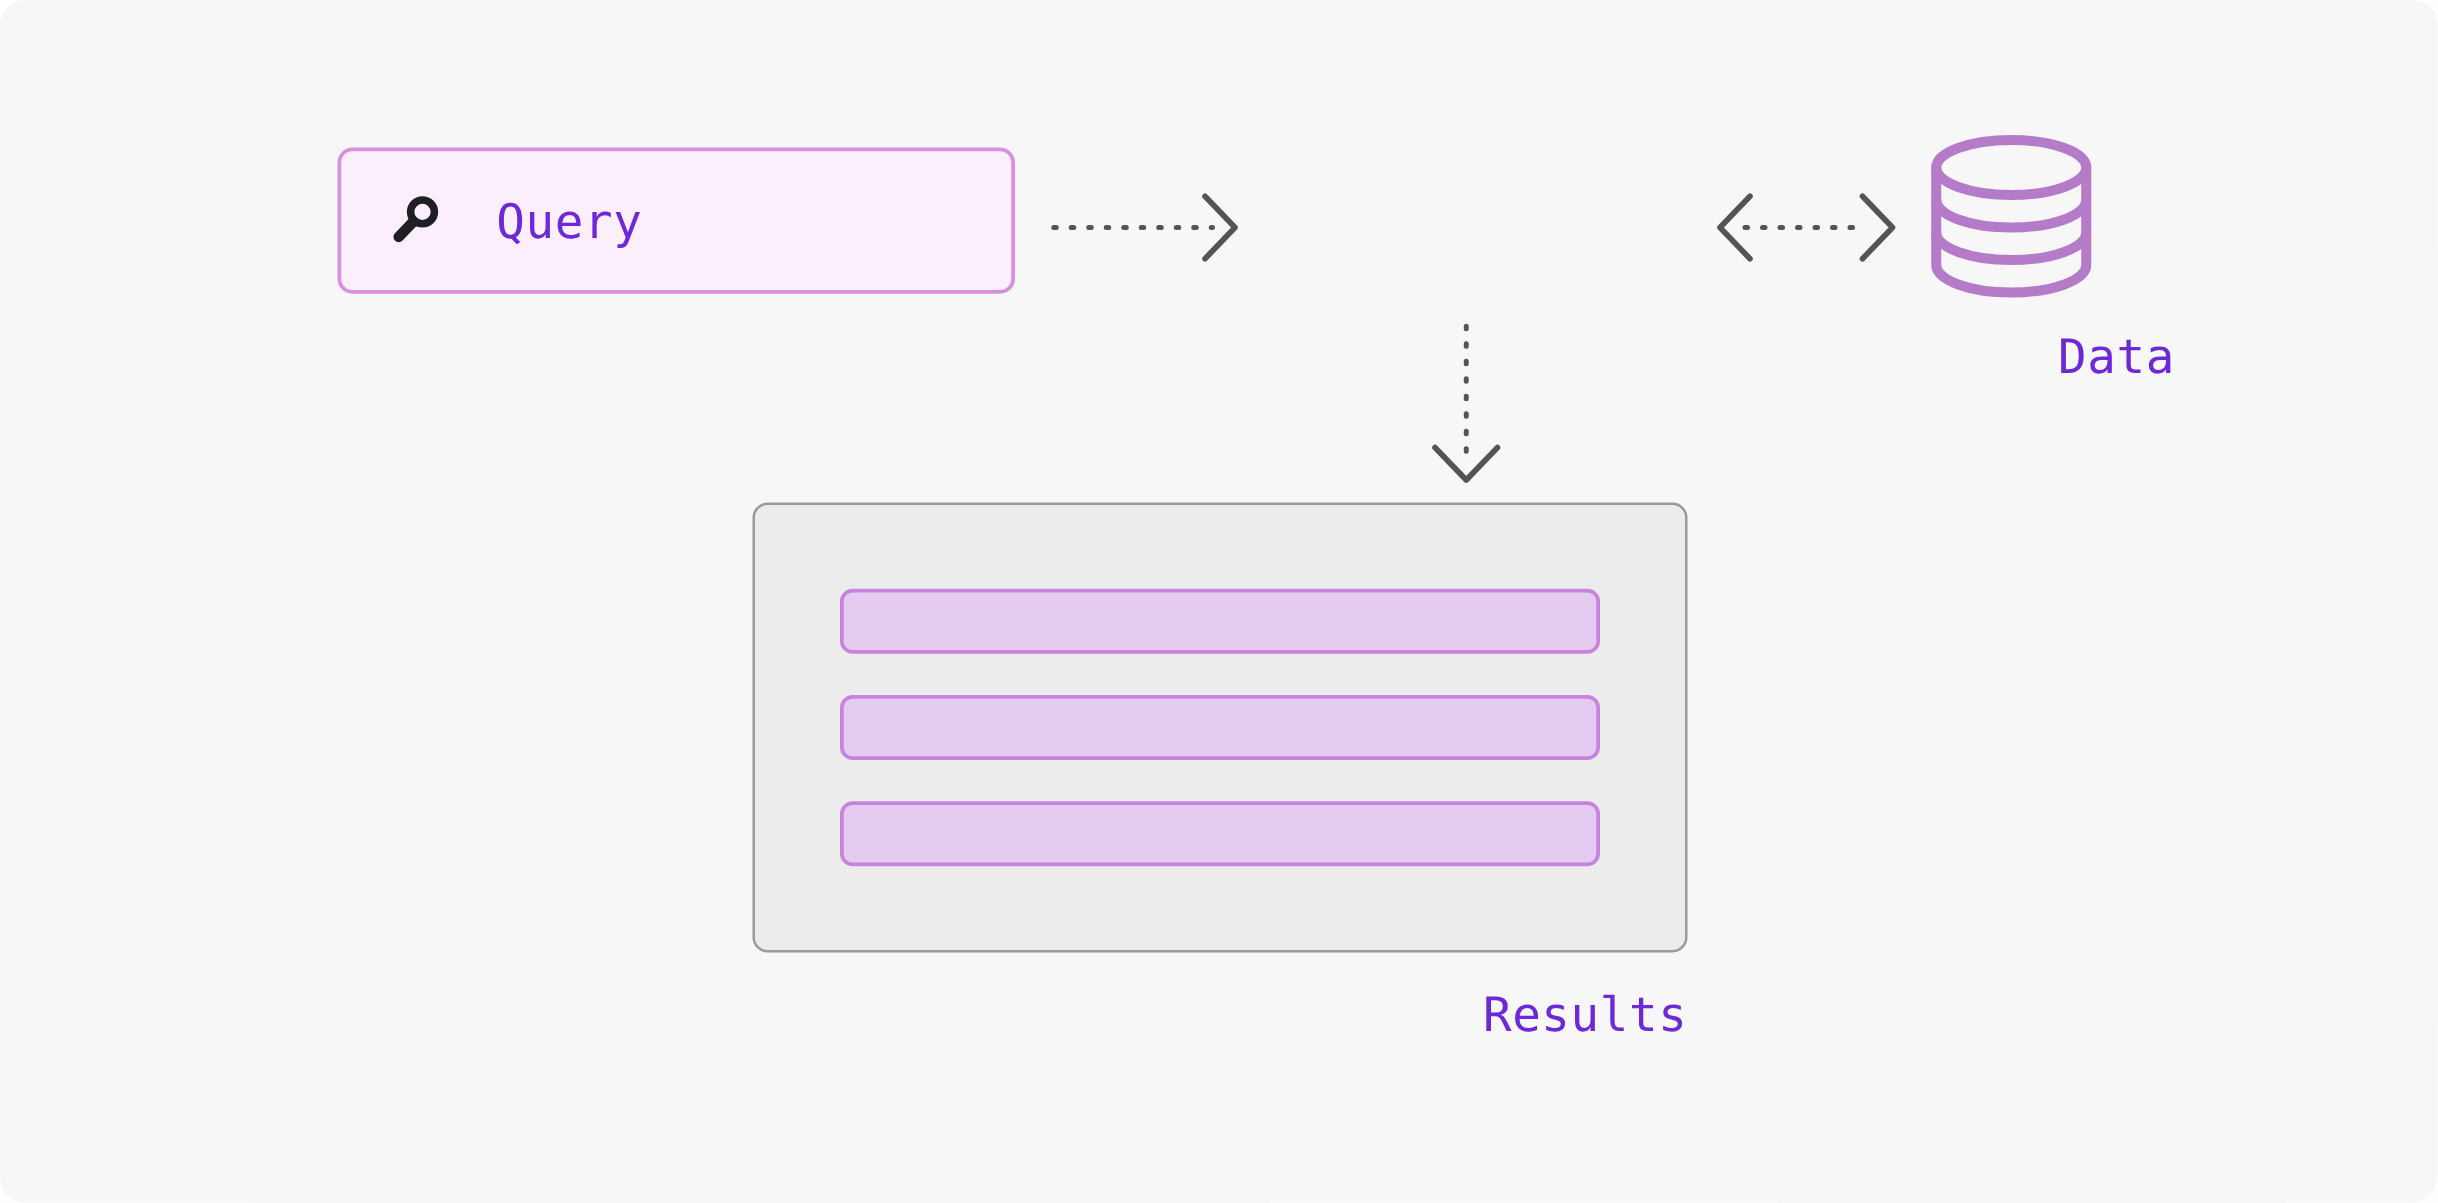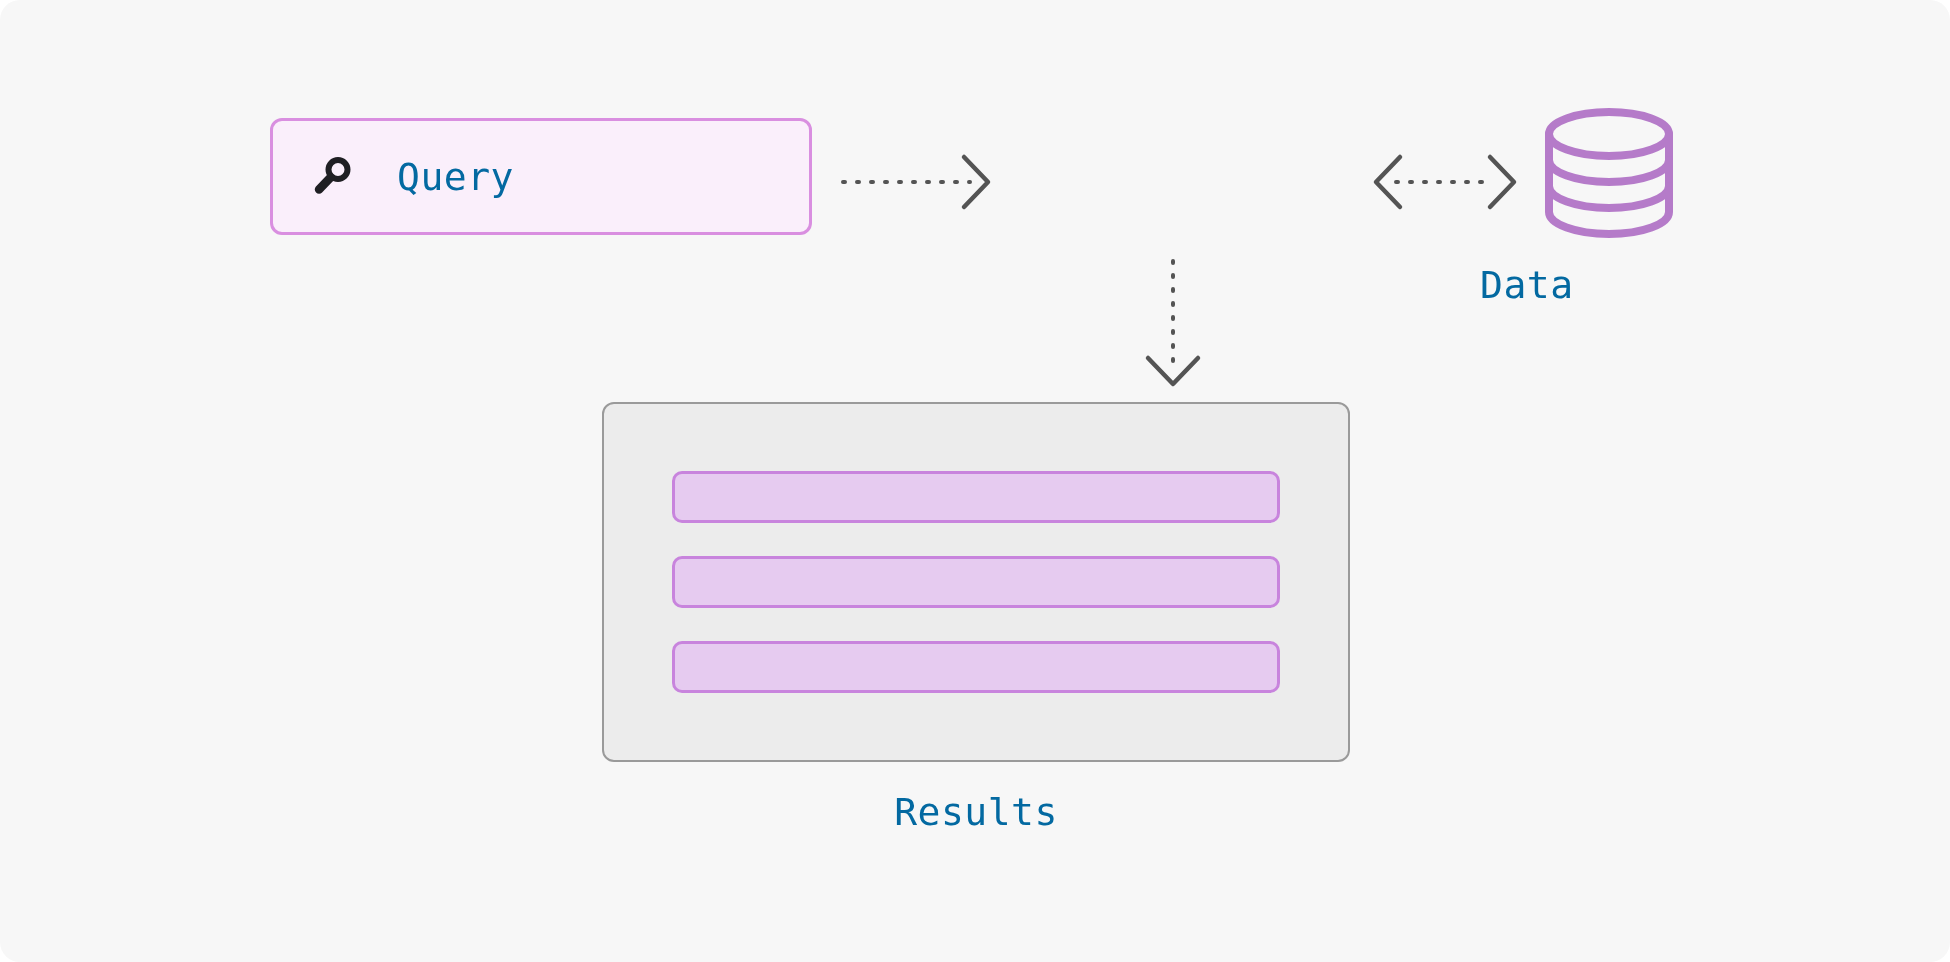--- a/index.html
+++ b/index.html
@@ -34,21 +34,21 @@
     padding-left: 38px;
     gap: 44px;
   }
   #query-icon {
     width: 42px;
     height: 42px;
     flex: 0 0 auto;
     display: block;
   }
   .label-text {
-    color: #0369a1;
+    color: #6d28d9;
     font-family: "DejaVu Sans Mono", "Liberation Mono", monospace;
     font-size: 38px;
     letter-spacing: 0.5px;
     white-space: nowrap;
   }
 
   
   #search-box {
     position: absolute;
     left: 1014px;
@@ -96,21 +96,21 @@
     stroke: #b57bc9;
     stroke-width: 8;
     fill: none;
     stroke-linecap: round;
   }
   #data-label {
     position: absolute;
     left: 1480px;
     top: 263px;
     width: 260px;
-    text-align: left;
+    text-align: right;
   }
 
   
   #results-box {
     position: absolute;
     left: 602px;
     top: 402px;
     width: 748px;
     height: 360px;
     box-sizing: border-box;
@@ -129,21 +129,21 @@
     box-sizing: border-box;
     background: #e6cbf0;
     border: 3px solid #c884dd;
     border-radius: 10px;
   }
   #results-label {
     position: absolute;
     left: 602px;
     top: 790px;
     width: 748px;
-    text-align: center;
+    text-align: right;
   }
 </style>
 </head>
 <body>
 
 <div id="canvas">
 
   <div id="query-box">
     <svg id="query-icon" viewBox="0 0 42 42">
       <circle cx="27" cy="13.5" r="9.5" fill="none" stroke="#1f1f23" stroke-width="6"></circle>

